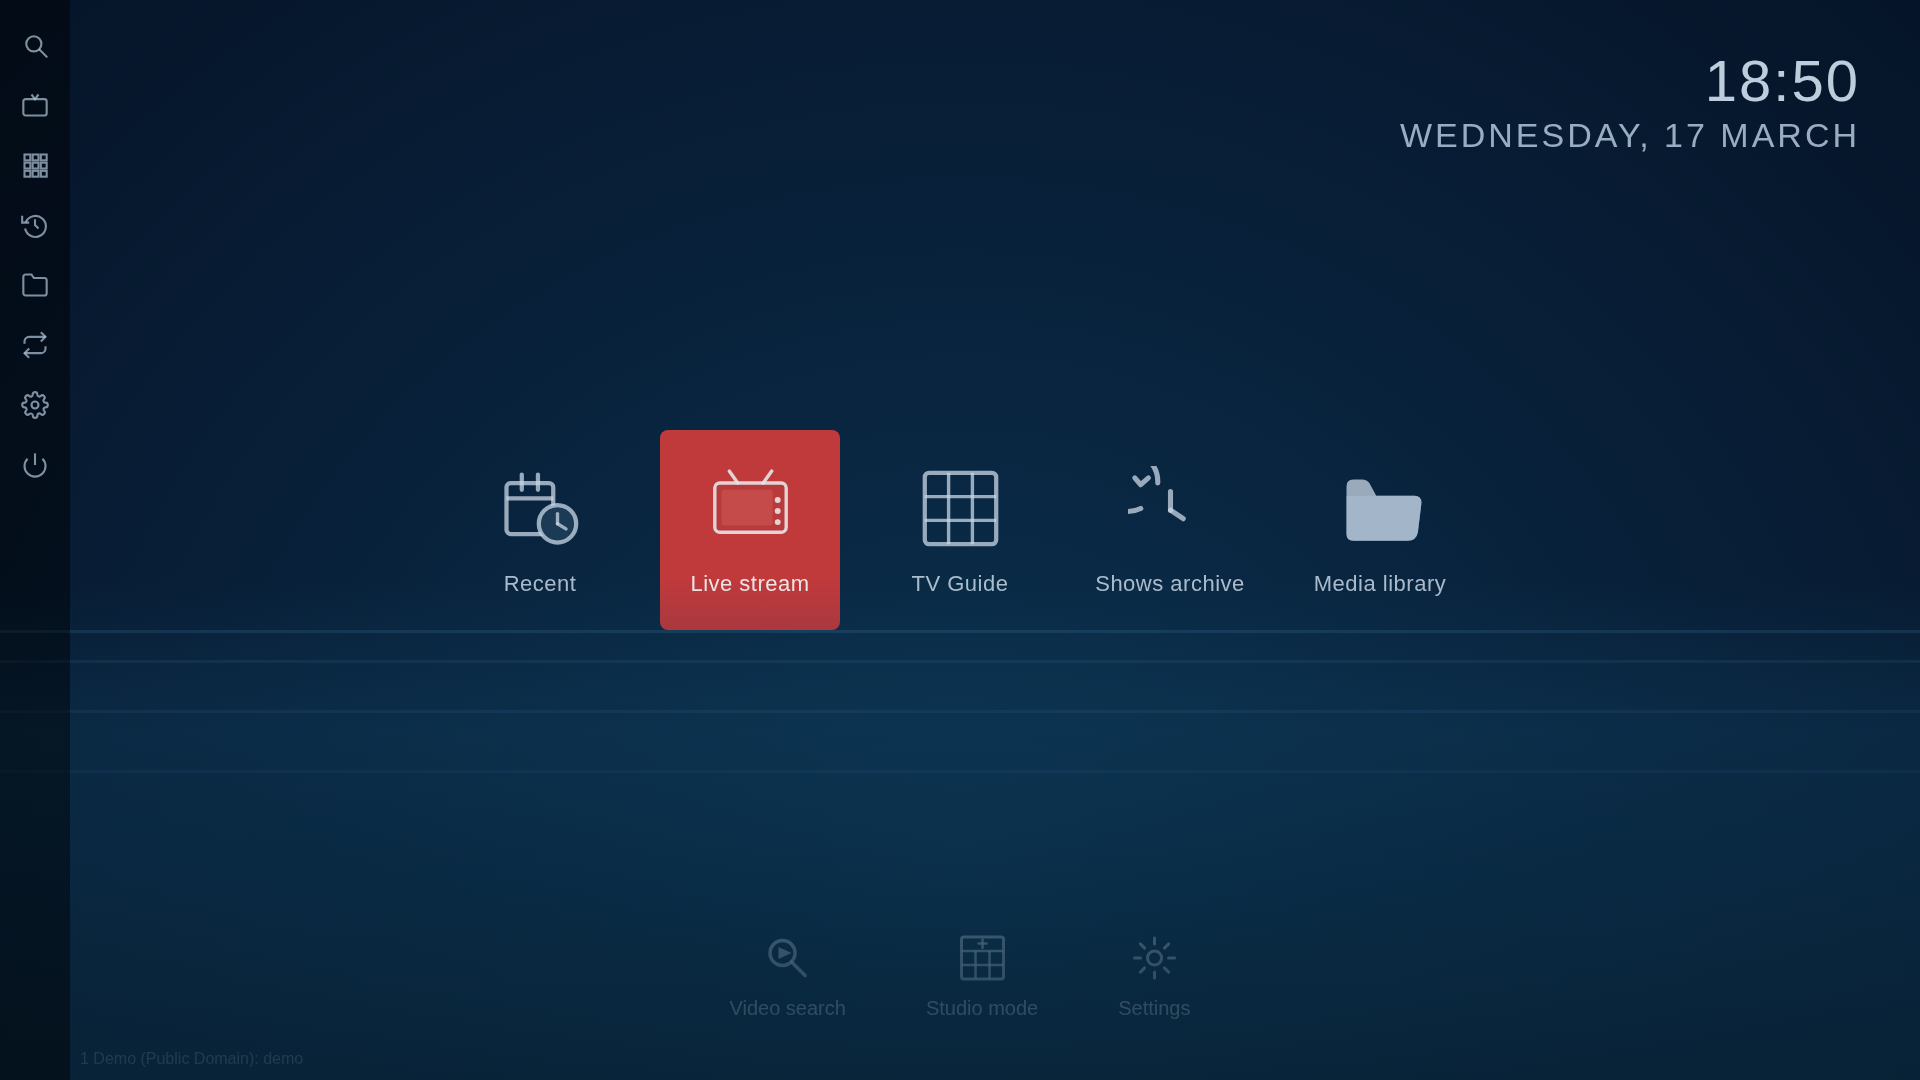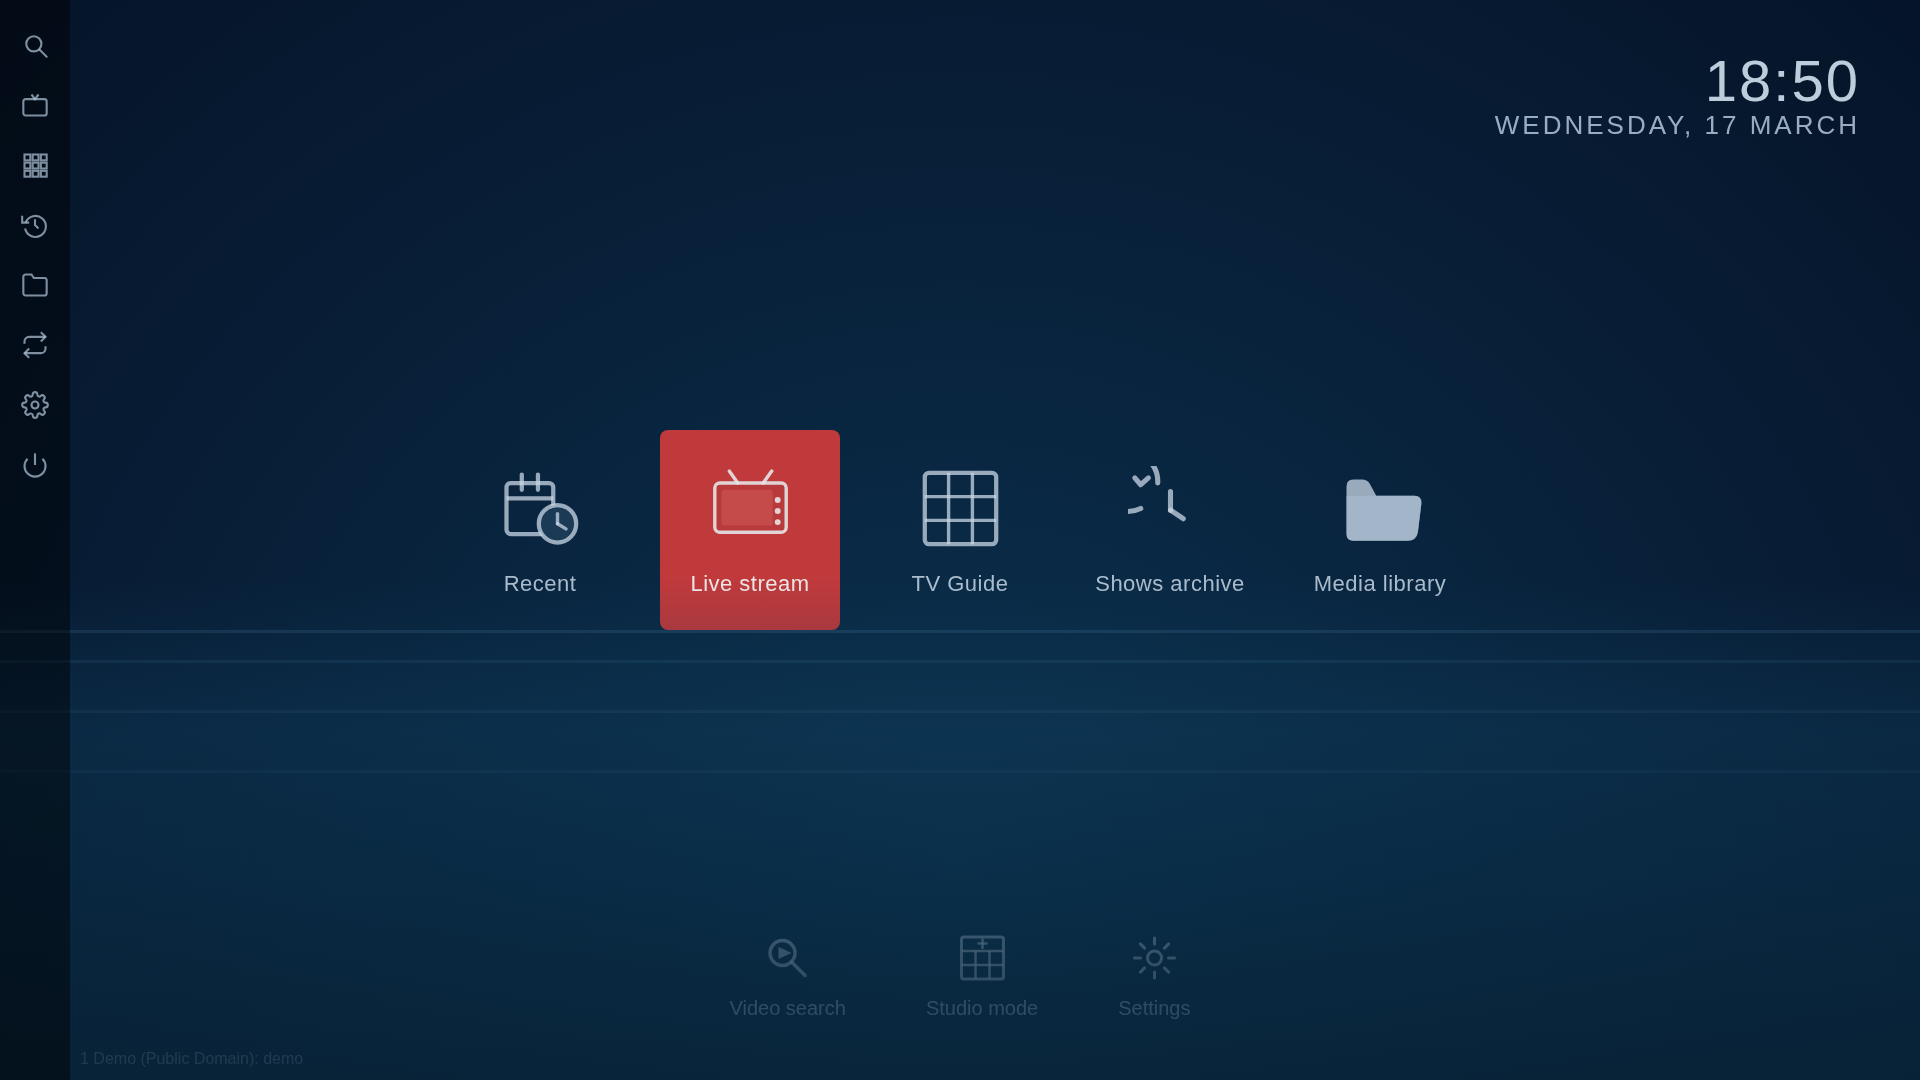--- a/index.html
+++ b/index.html
@@ -92,25 +92,26 @@
 
     .clock-time {
       font-size: 58px;
       font-weight: 300;
       letter-spacing: 2px;
       line-height: 1;
       color: rgba(210,225,240,0.9);
     }
 
     .clock-date {
-      font-size: 26px;
+      font-size: 34px;
       font-weight: 400;
       letter-spacing: 3px;
       text-transform: uppercase;
       color: rgba(190,210,230,0.8);
+      margin-top: 6px;
     }
 
     
     .menu-grid {
       position: absolute;
       top: 50%;
       left: 50%;
       transform: translate(-50%, -55%);
       display: flex;
       flex-direction: row;

